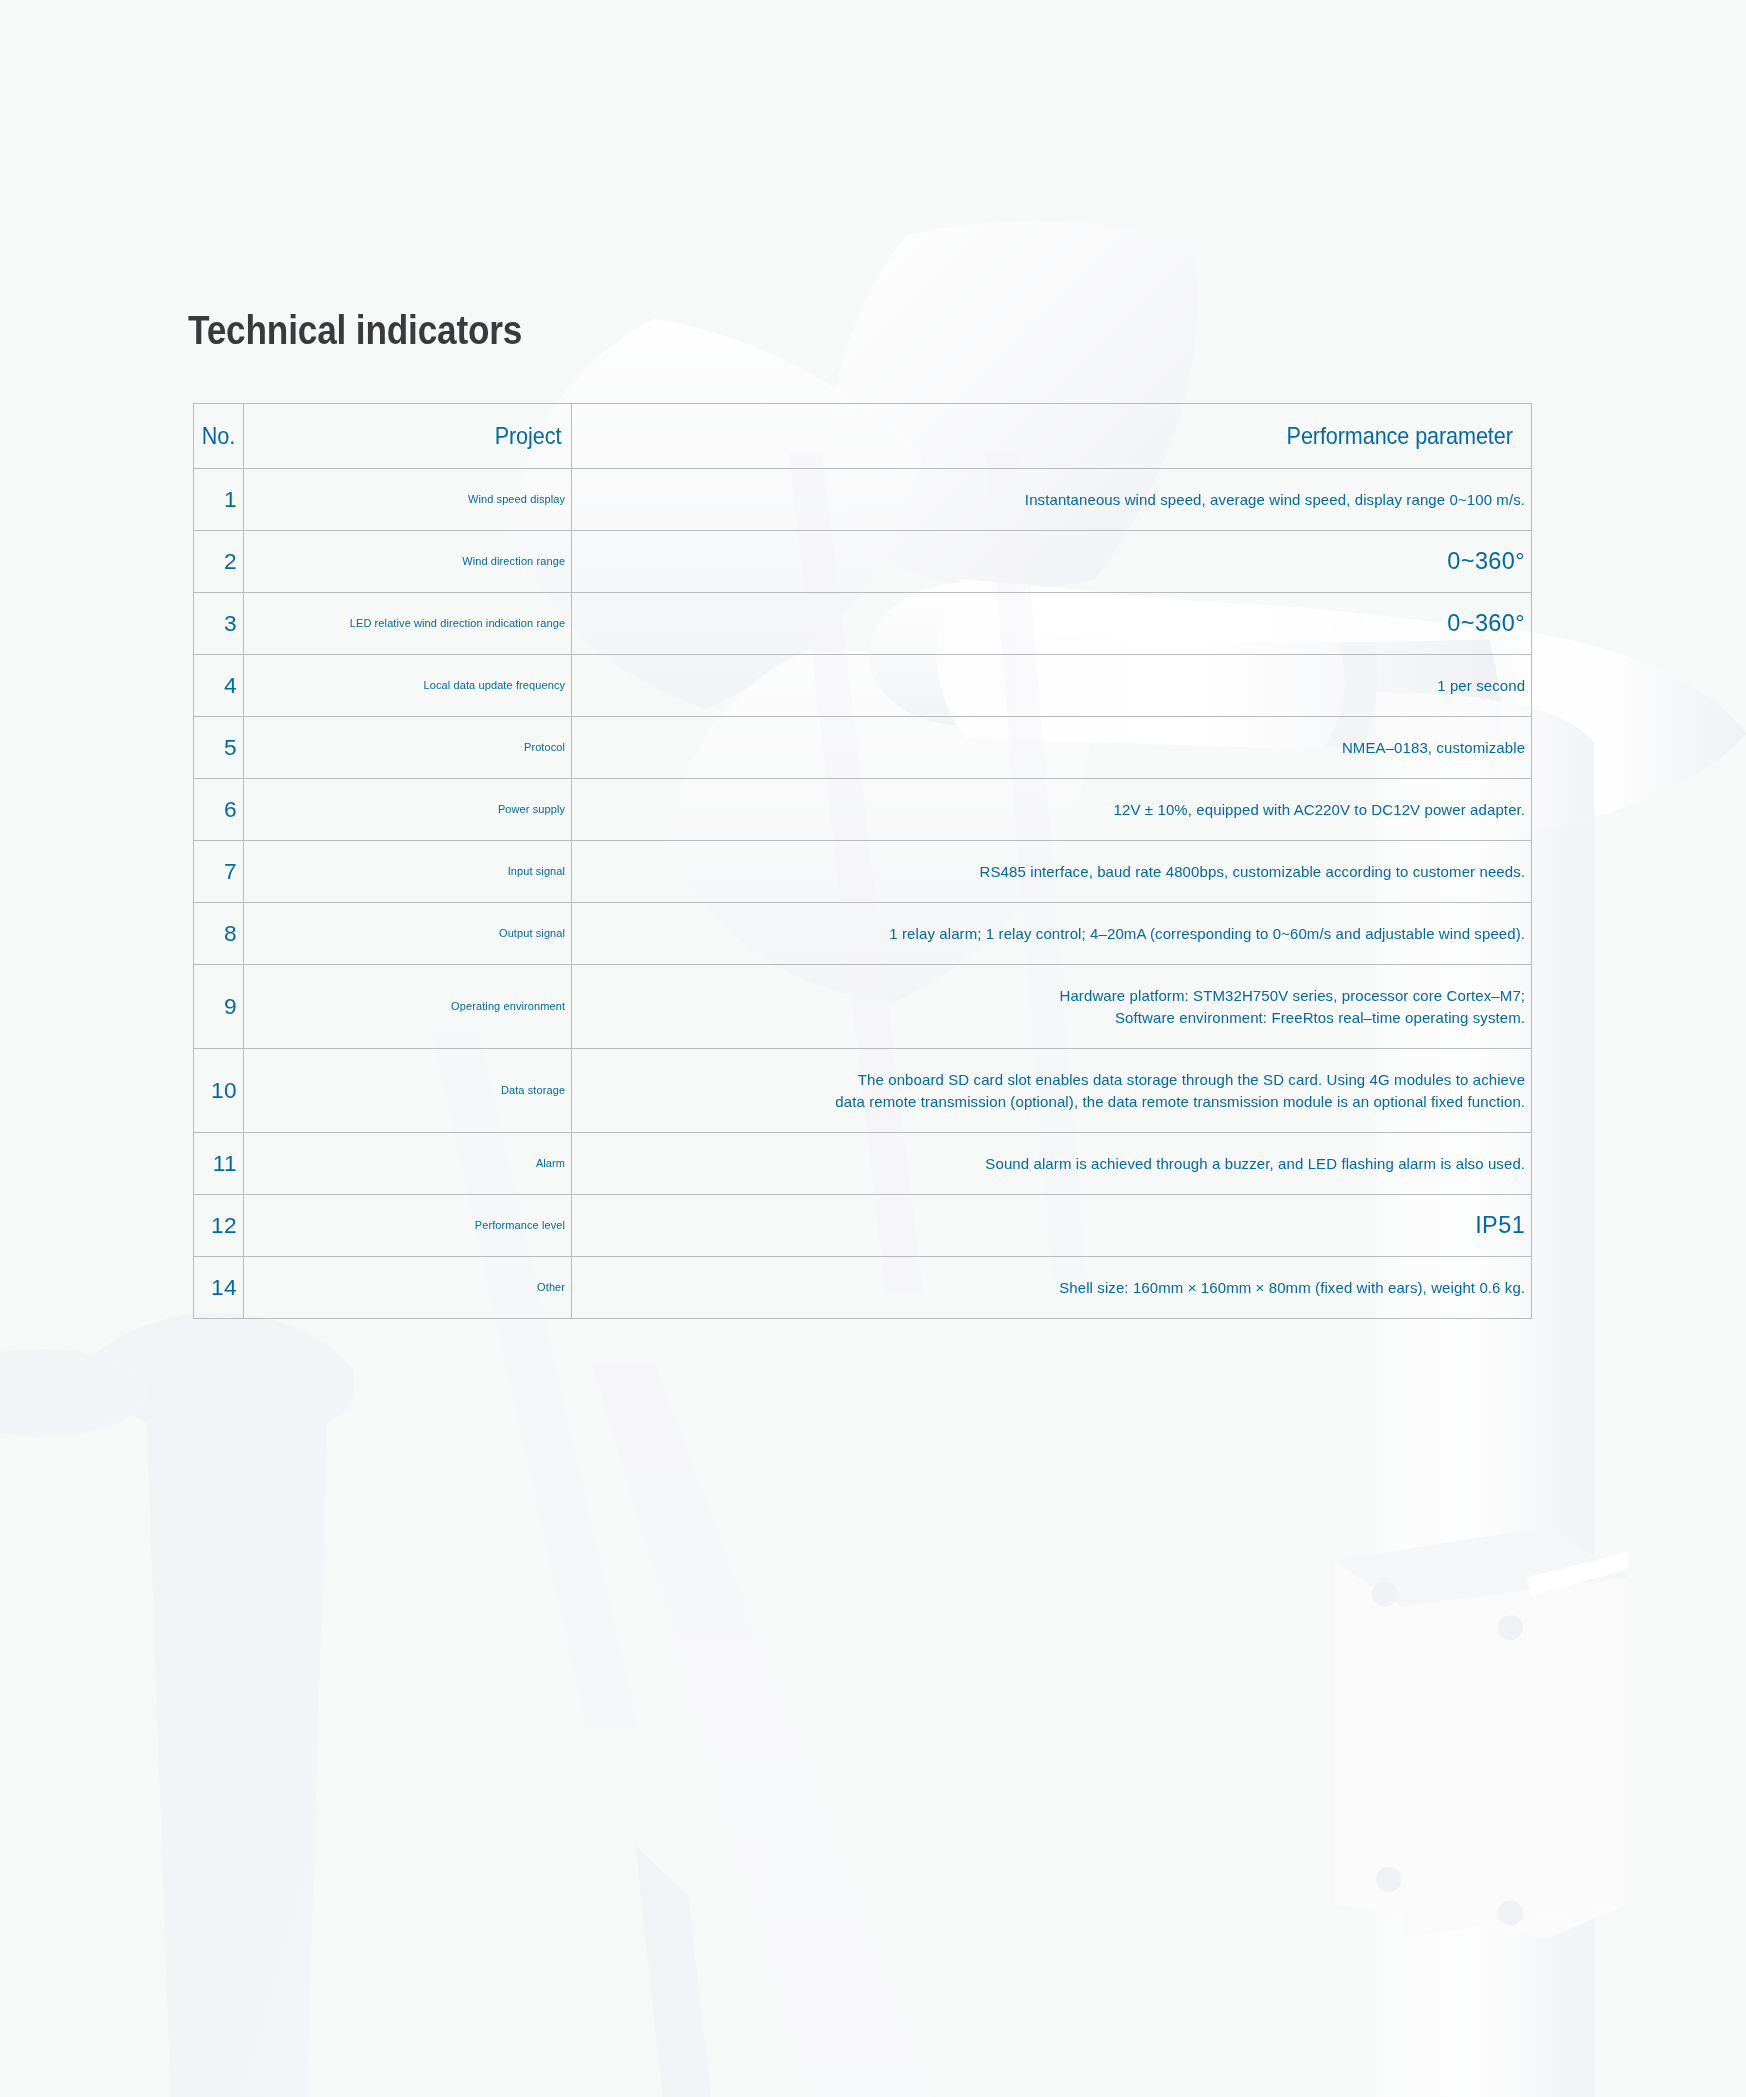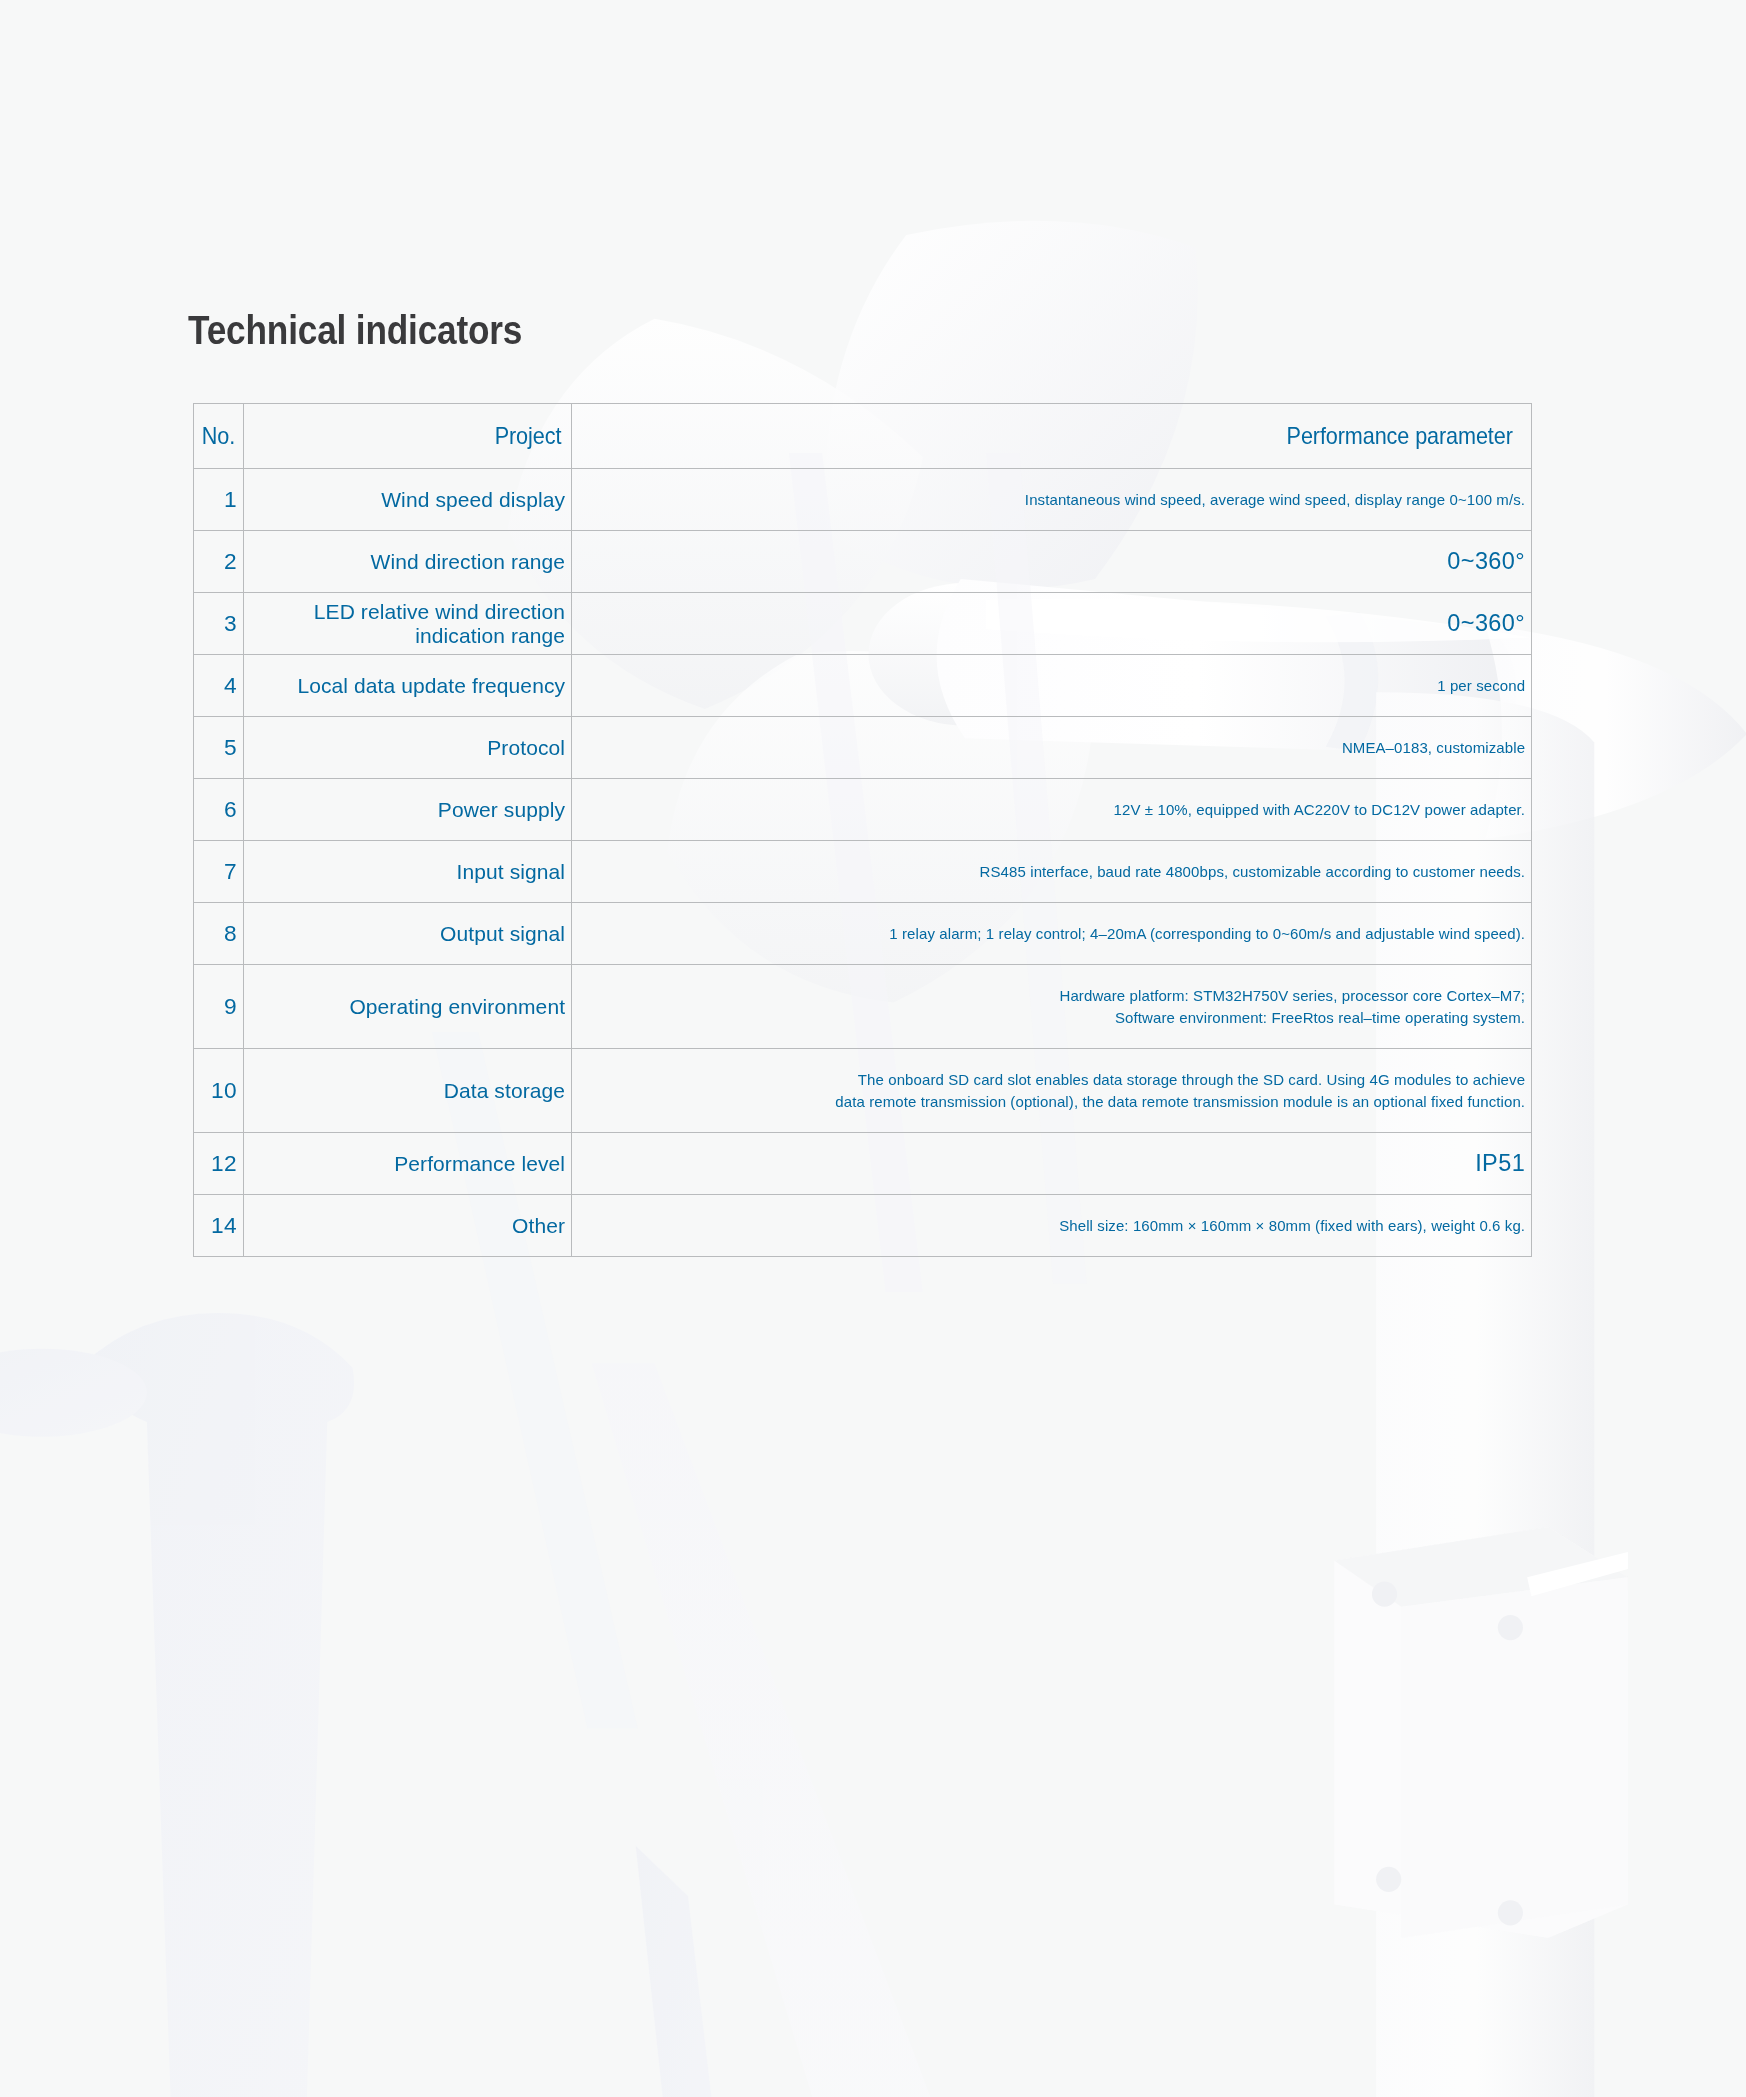--- a/index.html
+++ b/index.html
@@ -83,21 +83,21 @@
 
   #spec-table tbody td {
     font-weight: 400;
   }
 
   .cell-no {
     font-size: 22.7px;
     letter-spacing: 0.4px;
   }
   .cell-proj {
-    font-size: 21px;
+    font-size: 11px;
     line-height: 1.12;
     letter-spacing: 0.1px;
   }
   .cell-perf {
     font-size: 15px;
     line-height: 1.45;
     letter-spacing: 0.1px;
   }
   .cell-perf.big {
     font-size: 23.5px;
@@ -278,20 +278,27 @@
         </tr>
         <tr style="height: 84px;">
           <td class="cell-no">10</td>
           <td class="cell-proj">Data storage</td>
           <td class="cell-perf">
             <span class="ln">The onboard SD card slot enables data storage through the SD card. Using 4G modules to achieve</span>
             <span class="ln">data remote transmission (optional), the data remote transmission module is an optional fixed function.</span>
           </td>
         </tr>
         <tr style="height: 62px;">
+          <td class="cell-no">11</td>
+          <td class="cell-proj">Alarm</td>
+          <td class="cell-perf">
+            <span class="ln">Sound alarm is achieved through a buzzer, and LED flashing alarm is also used.</span>
+          </td>
+        </tr>
+        <tr style="height: 62px;">
           <td class="cell-no">12</td>
           <td class="cell-proj">Performance level</td>
           <td class="cell-perf big">
             <span class="ln">IP51</span>
           </td>
         </tr>
         <tr style="height: 62px;">
           <td class="cell-no">14</td>
           <td class="cell-proj">Other</td>
           <td class="cell-perf">

